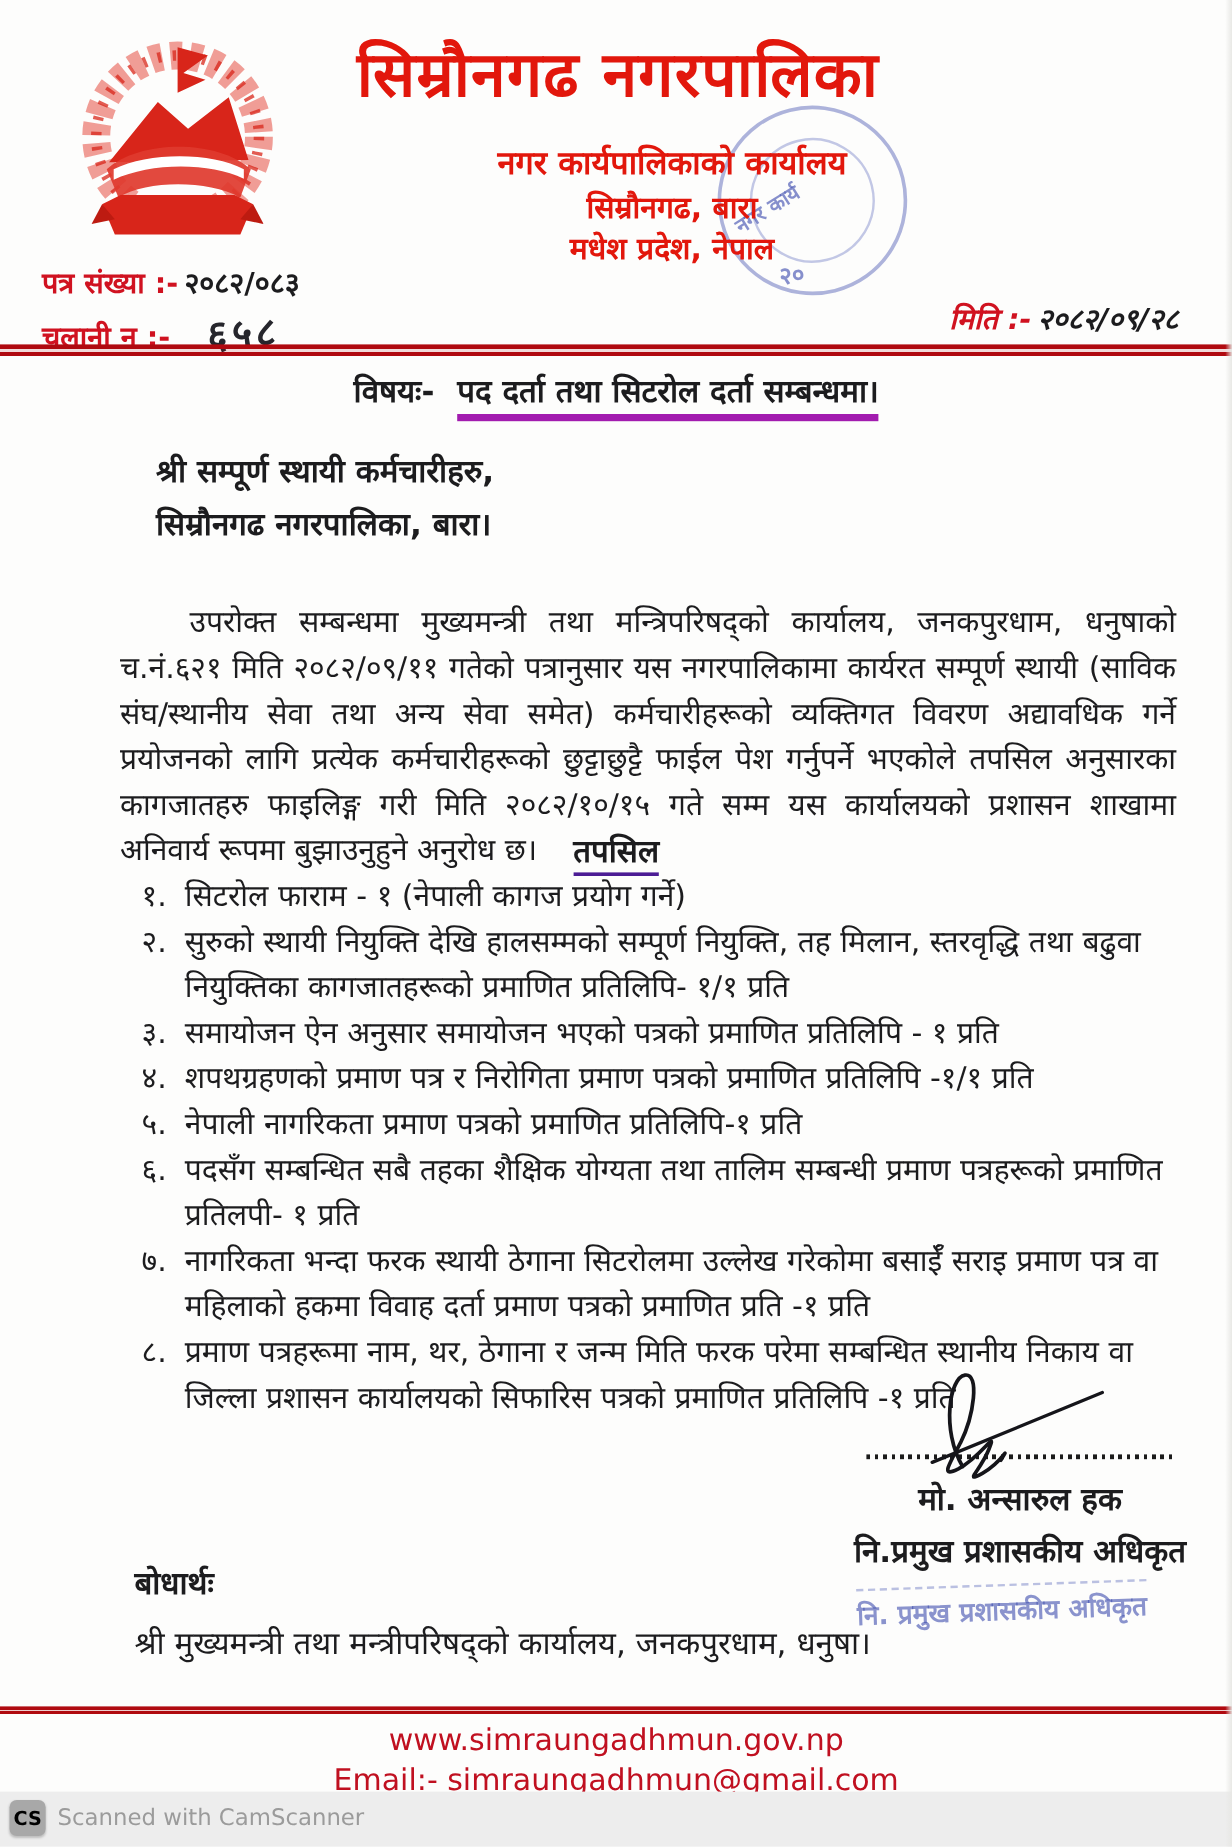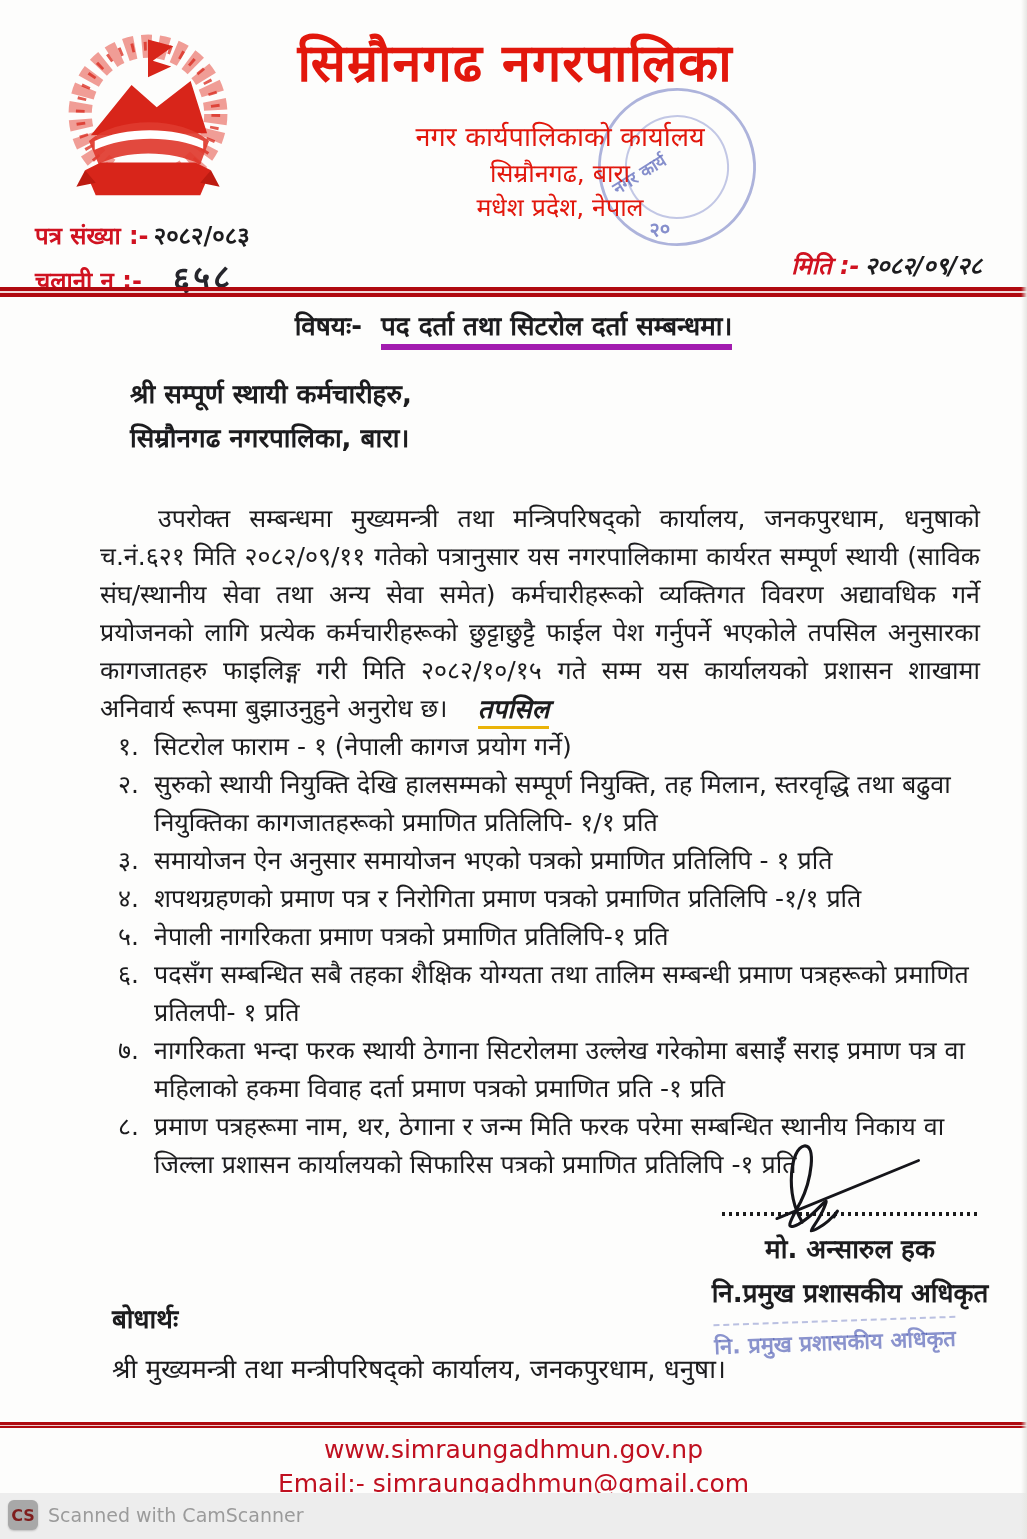--- a/index.html
+++ b/index.html
@@ -33,21 +33,21 @@
     position:absolute;inset:24px;border:2px solid rgba(61,76,174,.30);border-radius:50%;
   }
   .stamp-header .frag{position:absolute;color:rgba(61,76,174,.62);font-weight:bold;}
   .frag1{left:8px;top:62px;font-size:17px;transform:rotate(-18deg);}
   .frag2{left:34px;top:118px;font-size:20px;transform:rotate(8deg);}
   .title{
     position:absolute;left:225px;top:34px;width:580px;
     text-align:center;color:var(--red-title);
     font-size:52px;font-weight:bold;letter-spacing:1px;line-height:1.15;
   }
-  .sub-lines{position:absolute;left:120px;top:118px;width:880px;text-align:center;color:var(--red-title);font-weight:normal;}
+  .sub-lines{position:absolute;left:120px;top:118px;width:880px;text-align:center;color:var(--red-title);font-weight:bold;}
   .sub-lines .l1{font-size:27px;line-height:38px;}
   .sub-lines .l2{font-size:25px;line-height:35px;}
   .sub-lines .l3{font-size:25px;line-height:34px;}
 
   
   .meta-label{color:var(--red-accent);font-weight:bold;font-size:24px;}
   .meta-value{color:var(--ink);font-weight:bold;font-size:24px;}
   .ref-row{position:absolute;left:35px;top:218px;}
   .dispatch-row{position:absolute;left:35px;top:254px;}
   .dispatch-value{
@@ -70,21 +70,21 @@
 
   
   .body-par{
     position:absolute;left:100px;top:500px;width:880px;
     font-size:25px;line-height:38px;text-align:justify;text-indent:58px;font-weight:500;
   }
   .list-heading{
     position:absolute;left:0;top:690px;width:1027px;text-align:center;
     font-size:26px;font-weight:bold;
   }
-  .list-heading span{border-bottom:3px solid #eab308;padding-bottom:2px;font-style:italic;}
+  .list-heading span{border-bottom:3px solid #4c1d95;padding-bottom:2px;}
   .doc-list{position:absolute;left:118px;top:728px;width:870px;font-size:25px;font-weight:500;}
   .doc-item{display:flex;line-height:38px;}
   .doc-item .num{flex:0 0 36px;}
   .doc-item .txt{flex:1;}
   .note{
     position:absolute;left:112px;top:1163px;width:700px;
     font-size:26px;font-weight:bold;
   }
 
   
@@ -114,21 +114,21 @@
   }
   .footer{position:absolute;left:0;top:1433px;width:1027px;text-align:center;color:var(--footer-red);font-weight:normal;}
   .footer .web{font-size:25px;line-height:34px;}
   .footer .mail{font-size:25px;line-height:34px;}
 
   
   .wm-strip{position:absolute;left:0;top:1493px;width:100%;height:46px;background:#ededed;}
   .watermark{position:absolute;left:8px;top:1500px;display:flex;align-items:center;gap:10px;color:var(--wm-gray);}
   .cs-icon{
     width:30px;height:30px;border-radius:6px;background:#a8a8a8;
-    color:#7f1d1d;font-size:16px;font-weight:bold;display:flex;align-items:center;justify-content:center;
+    color:#000000;font-size:16px;font-weight:bold;display:flex;align-items:center;justify-content:center;
     box-shadow:0 1px 2px rgba(0,0,0,.2);
   }
   .wm-text{font-size:19px;}
 
   .scan-edge{position:absolute;right:0;top:0;width:6px;height:100%;background:linear-gradient(90deg,transparent,#e7e7e4);}
 </style>
 </head>
 <body>
 
 <div class="page">

